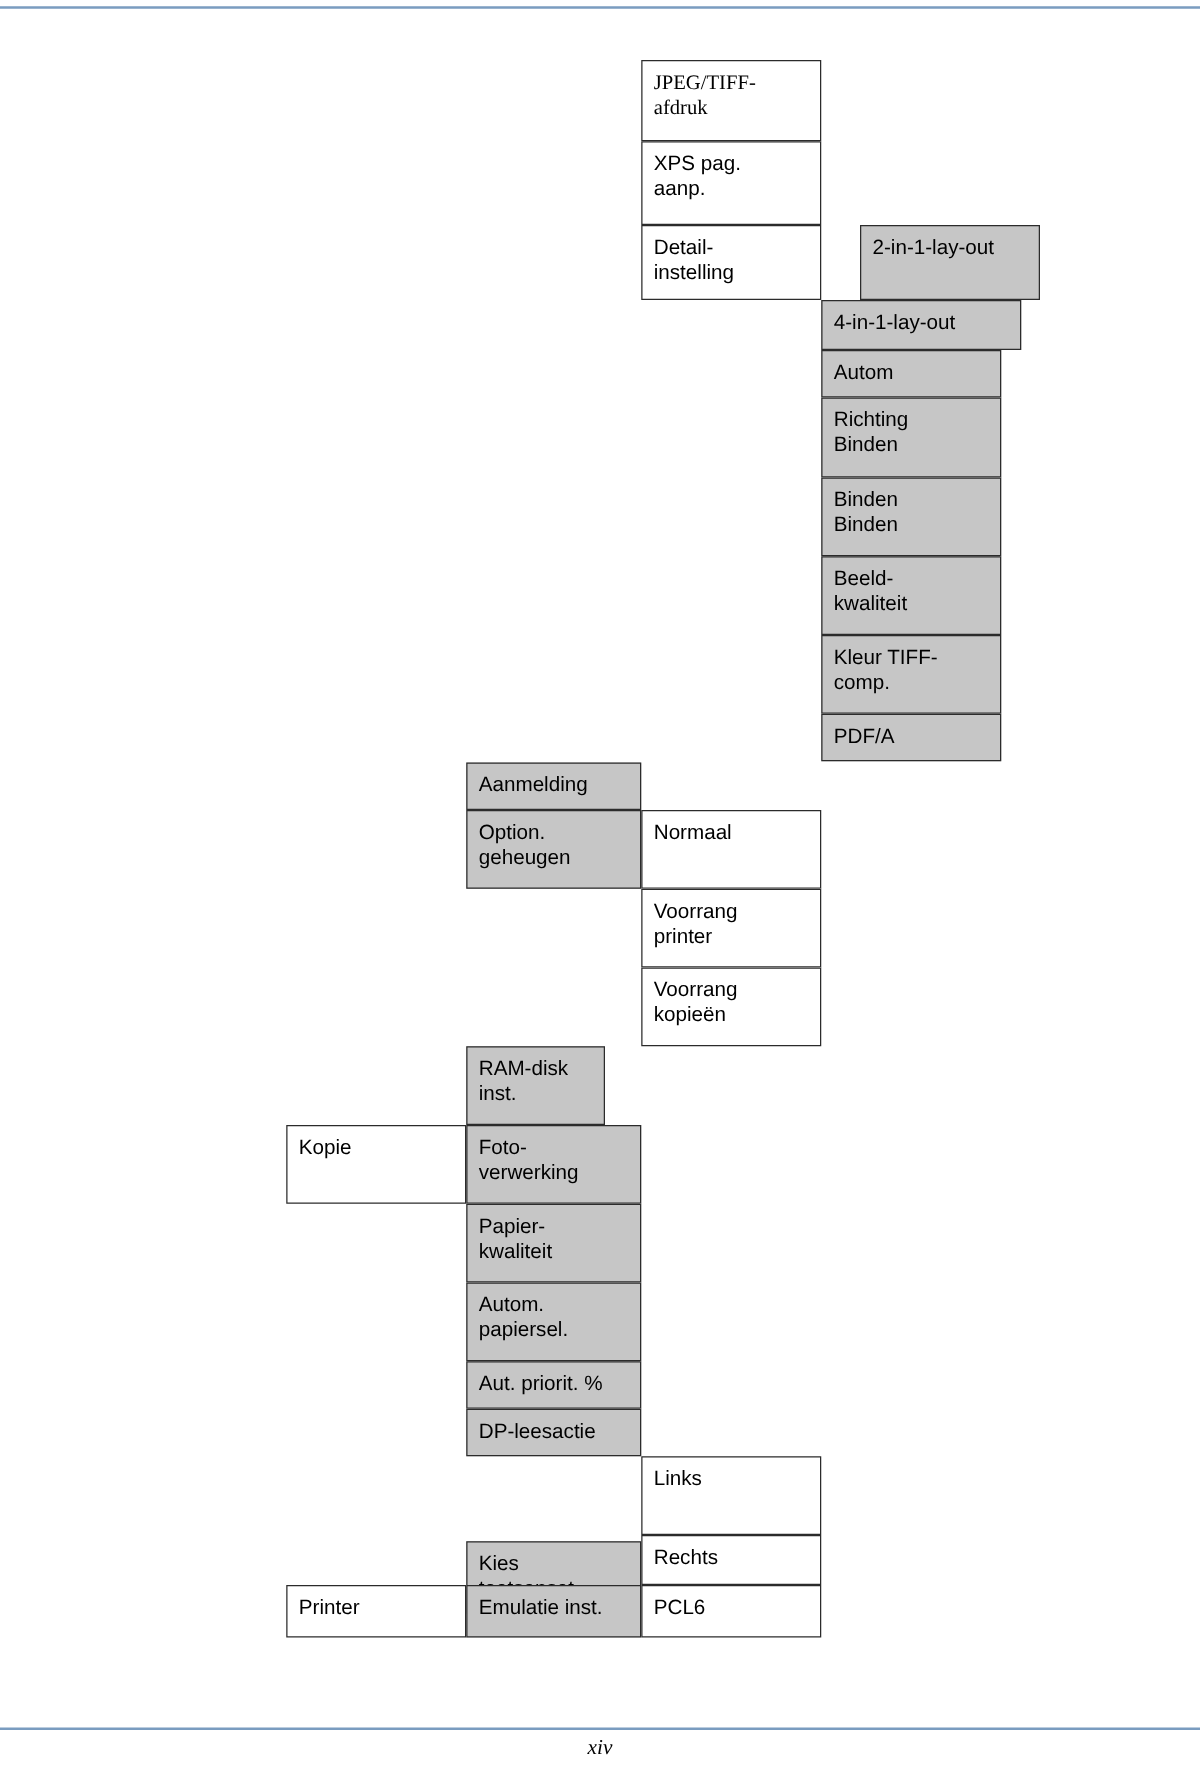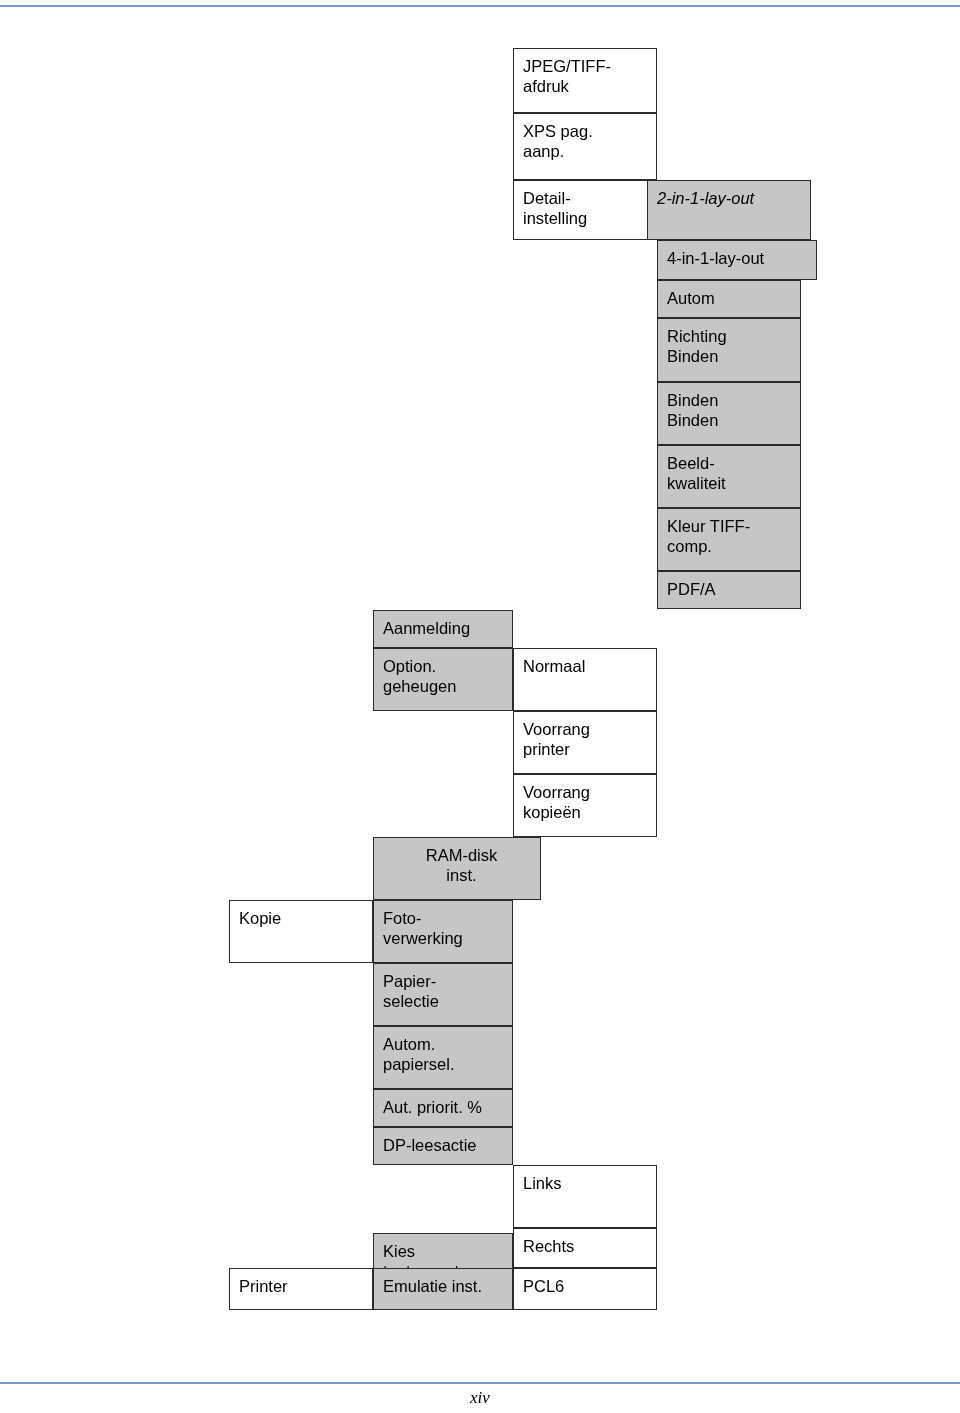--- a/index.html
+++ b/index.html
@@ -54,53 +54,53 @@
   .cell.gray {
     background: #c6c6c6;
   }
 </style>
 </head>
 <body>
 
 <div class="page-rule top"></div>
 
 <div id="table-root">
-    <div class="cell" style="left: 513px; top: 48px; width: 144px; height: 65px;">JPEG/TIFF-
+    <div class="cell" style="left: 513px; top: 48px; width: 144px; height: 65px; font-family: Liberation Serif, serif;">JPEG/TIFF-
 afdruk</div>
     <div class="cell" style="left: 513px; top: 113px; width: 144px; height: 67px;">XPS pag.
 aanp.</div>
     <div class="cell" style="left: 513px; top: 180px; width: 144px; height: 60px;">Detail-
 instelling</div>
-    <div class="cell gray" style="left: 647px; top: 180px; width: 164px; height: 60px; font-style: italic;">2-in-1-lay-out</div>
+    <div class="cell gray" style="left: 688px; top: 180px; width: 144px; height: 60px;">2-in-1-lay-out</div>
     <div class="cell gray" style="left: 657px; top: 240px; width: 160px; height: 40px;">4-in-1-lay-out</div>
     <div class="cell gray" style="left: 657px; top: 280px; width: 144px; height: 38px;">Autom</div>
     <div class="cell gray" style="left: 657px; top: 318px; width: 144px; height: 64px;">Richting
 Binden</div>
     <div class="cell gray" style="left: 657px; top: 382px; width: 144px; height: 63px;">Binden
 Binden</div>
     <div class="cell gray" style="left: 657px; top: 445px; width: 144px; height: 63px;">Beeld-
 kwaliteit</div>
     <div class="cell gray" style="left: 657px; top: 508px; width: 144px; height: 63px;">Kleur TIFF-
 comp.</div>
     <div class="cell gray" style="left: 657px; top: 571px; width: 144px; height: 38px;">PDF/A</div>
     <div class="cell gray" style="left: 373px; top: 610px; width: 140px; height: 38px;">Aanmelding</div>
     <div class="cell gray" style="left: 373px; top: 648px; width: 140px; height: 63px;">Option.
 geheugen</div>
     <div class="cell" style="left: 513px; top: 648px; width: 144px; height: 63px;">Normaal</div>
     <div class="cell" style="left: 513px; top: 711px; width: 144px; height: 63px;">Voorrang
 printer</div>
     <div class="cell" style="left: 513px; top: 774px; width: 144px; height: 63px;">Voorrang
 kopieën</div>
-    <div class="cell gray" style="left: 373px; top: 837px; width: 168px; height: 63px; text-align: center;">RAM-disk
+    <div class="cell gray" style="left: 373px; top: 837px; width: 111px; height: 63px;">RAM-disk
 inst.</div>
     <div class="cell" style="left: 229px; top: 900px; width: 144px; height: 63px;">Kopie</div>
     <div class="cell gray" style="left: 373px; top: 900px; width: 140px; height: 63px;">Foto-
 verwerking</div>
     <div class="cell gray" style="left: 373px; top: 963px; width: 140px; height: 63px;">Papier-
-selectie</div>
+kwaliteit</div>
     <div class="cell gray" style="left: 373px; top: 1026px; width: 140px; height: 63px;">Autom.
 papiersel.</div>
     <div class="cell gray" style="left: 373px; top: 1089px; width: 140px; height: 38px;">Aut. priorit. %</div>
     <div class="cell gray" style="left: 373px; top: 1127px; width: 140px; height: 38px;">DP-leesactie</div>
     <div class="cell gray" style="left: 373px; top: 1233px; width: 140px; height: 58px;">Kies
 toetsenset.</div>
     <div class="cell" style="left: 513px; top: 1165px; width: 144px; height: 63px;">Links</div>
     <div class="cell" style="left: 513px; top: 1228px; width: 144px; height: 40px;">Rechts</div>
     <div class="cell" style="left: 229px; top: 1268px; width: 144px; height: 42px;">Printer</div>
     <div class="cell gray" style="left: 373px; top: 1268px; width: 140px; height: 42px;">Emulatie inst.</div>

